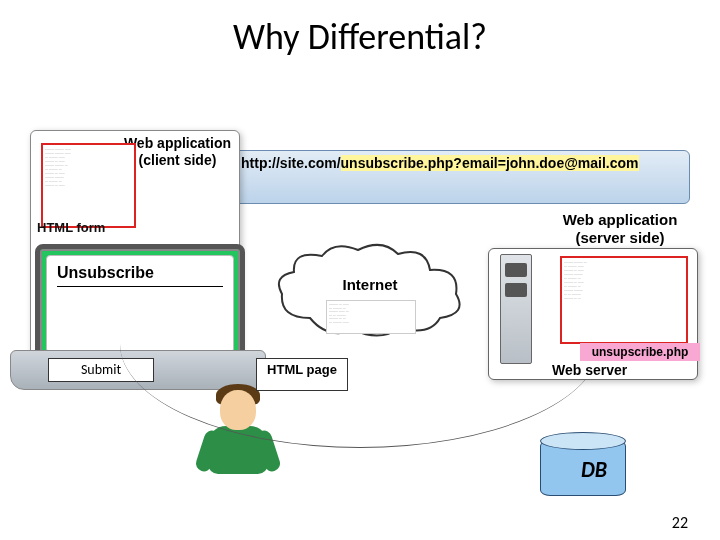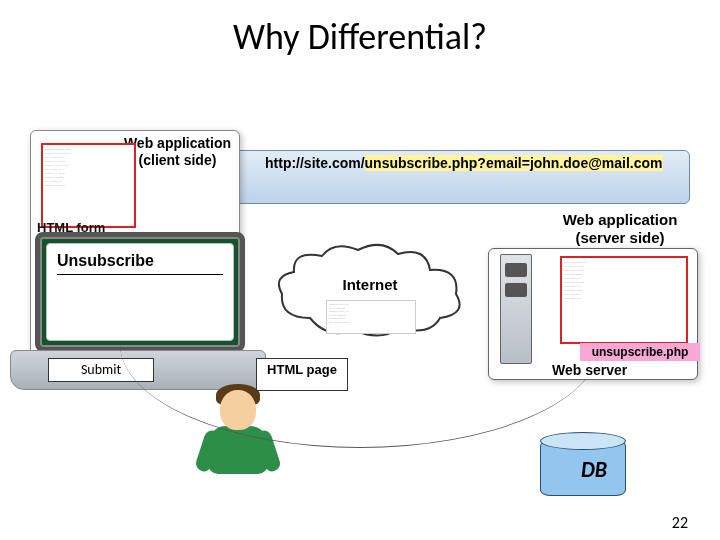--- a/index.html
+++ b/index.html
@@ -39,21 +39,20 @@
   .request-bar .req-label {
     font-weight: bold;
     color: #000;
     font-size: 15px;
   }
   .request-bar .req-url {
     font-weight: bold;
     color: #000;
     font-size: 14px;
     white-space: nowrap;
-    padding-left: 24px;
   }
   .req-url .highlight { background: #fff59d; }
   
   .client-panel {
     position: absolute;
     top: 130px;
     left: 30px;
     width: 210px;
     height: 230px;
     background: #fff;
@@ -94,25 +93,25 @@
   }
   .laptop {
     position: absolute;
     top: 232px;
     left: 10px;
     width: 260px;
     height: 170px;
   }
   .laptop-screen {
     position: absolute;
-    top: 0;
+    top: 12px;
     left: 25px;
     width: 210px;
     height: 120px;
-    background: #14532d;
+    background: #22c55e;
     border: 5px solid #555;
     border-radius: 8px;
     box-shadow: inset 0 0 0 2px #888;
   }
   .laptop-screen .window {
     position: absolute;
     top: 6px; left: 6px; right: 6px; bottom: 6px;
     background: #fff;
     border: 1px solid #bbb;
     border-radius: 4px;

